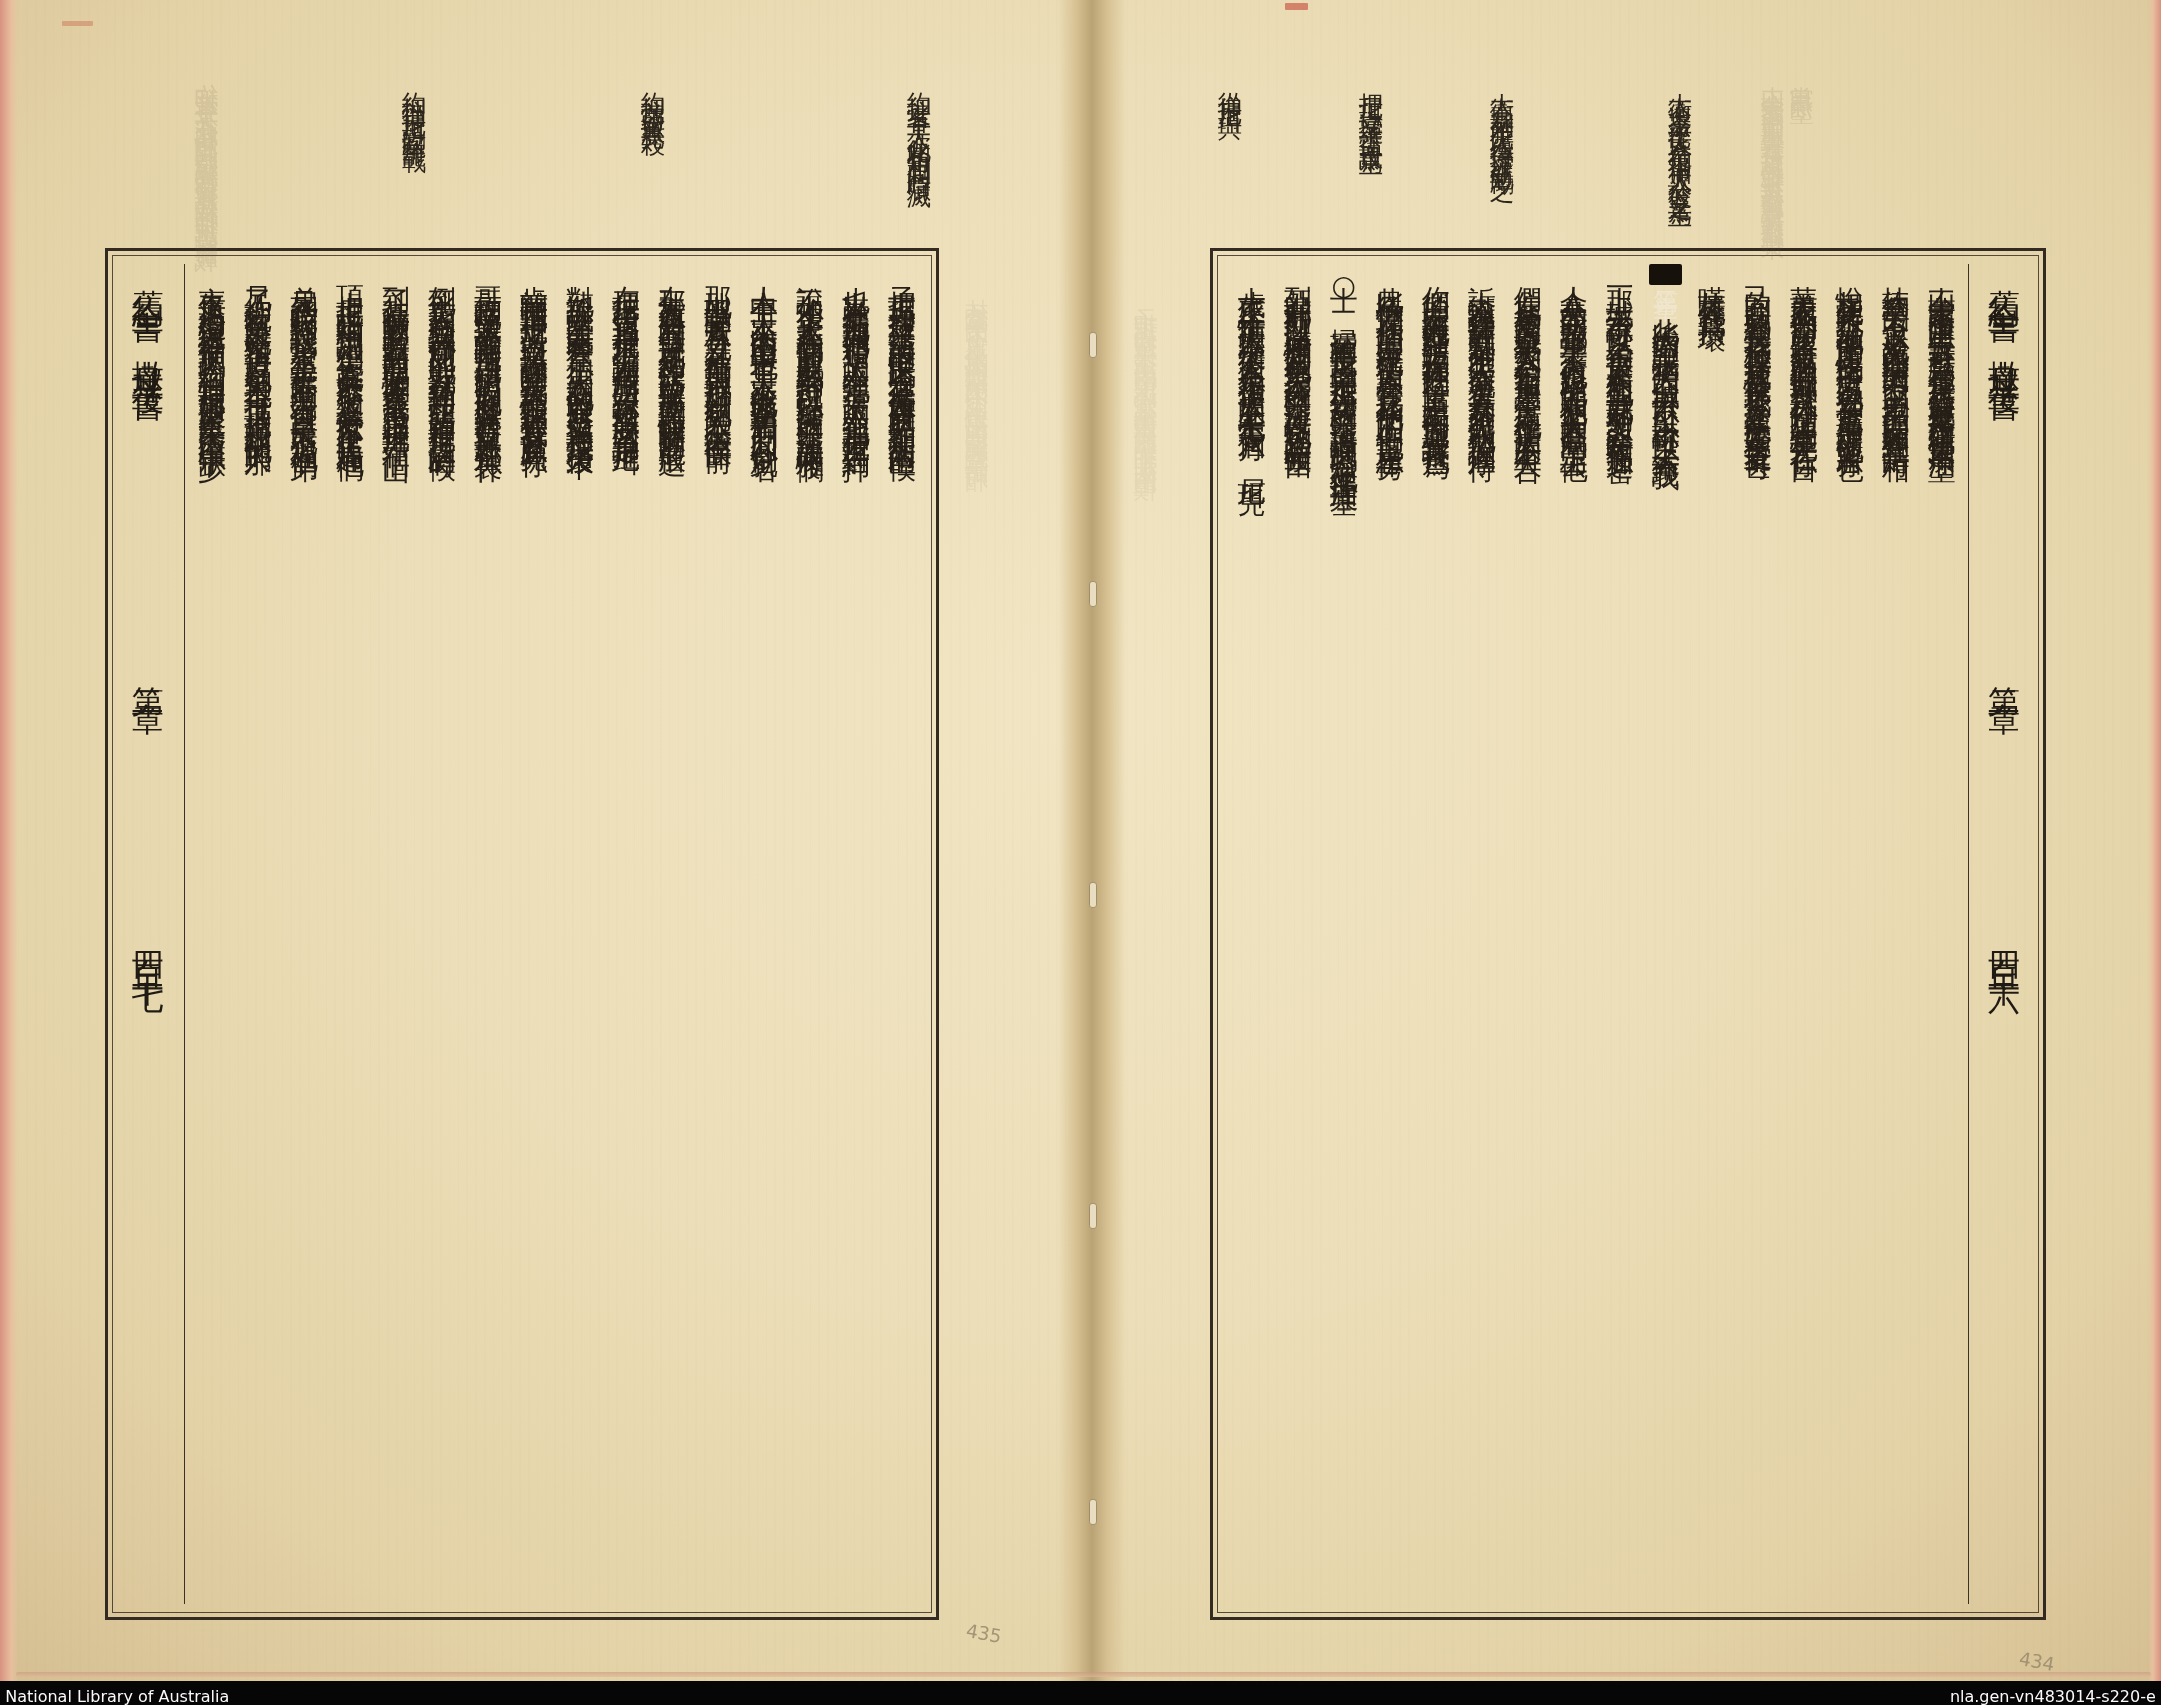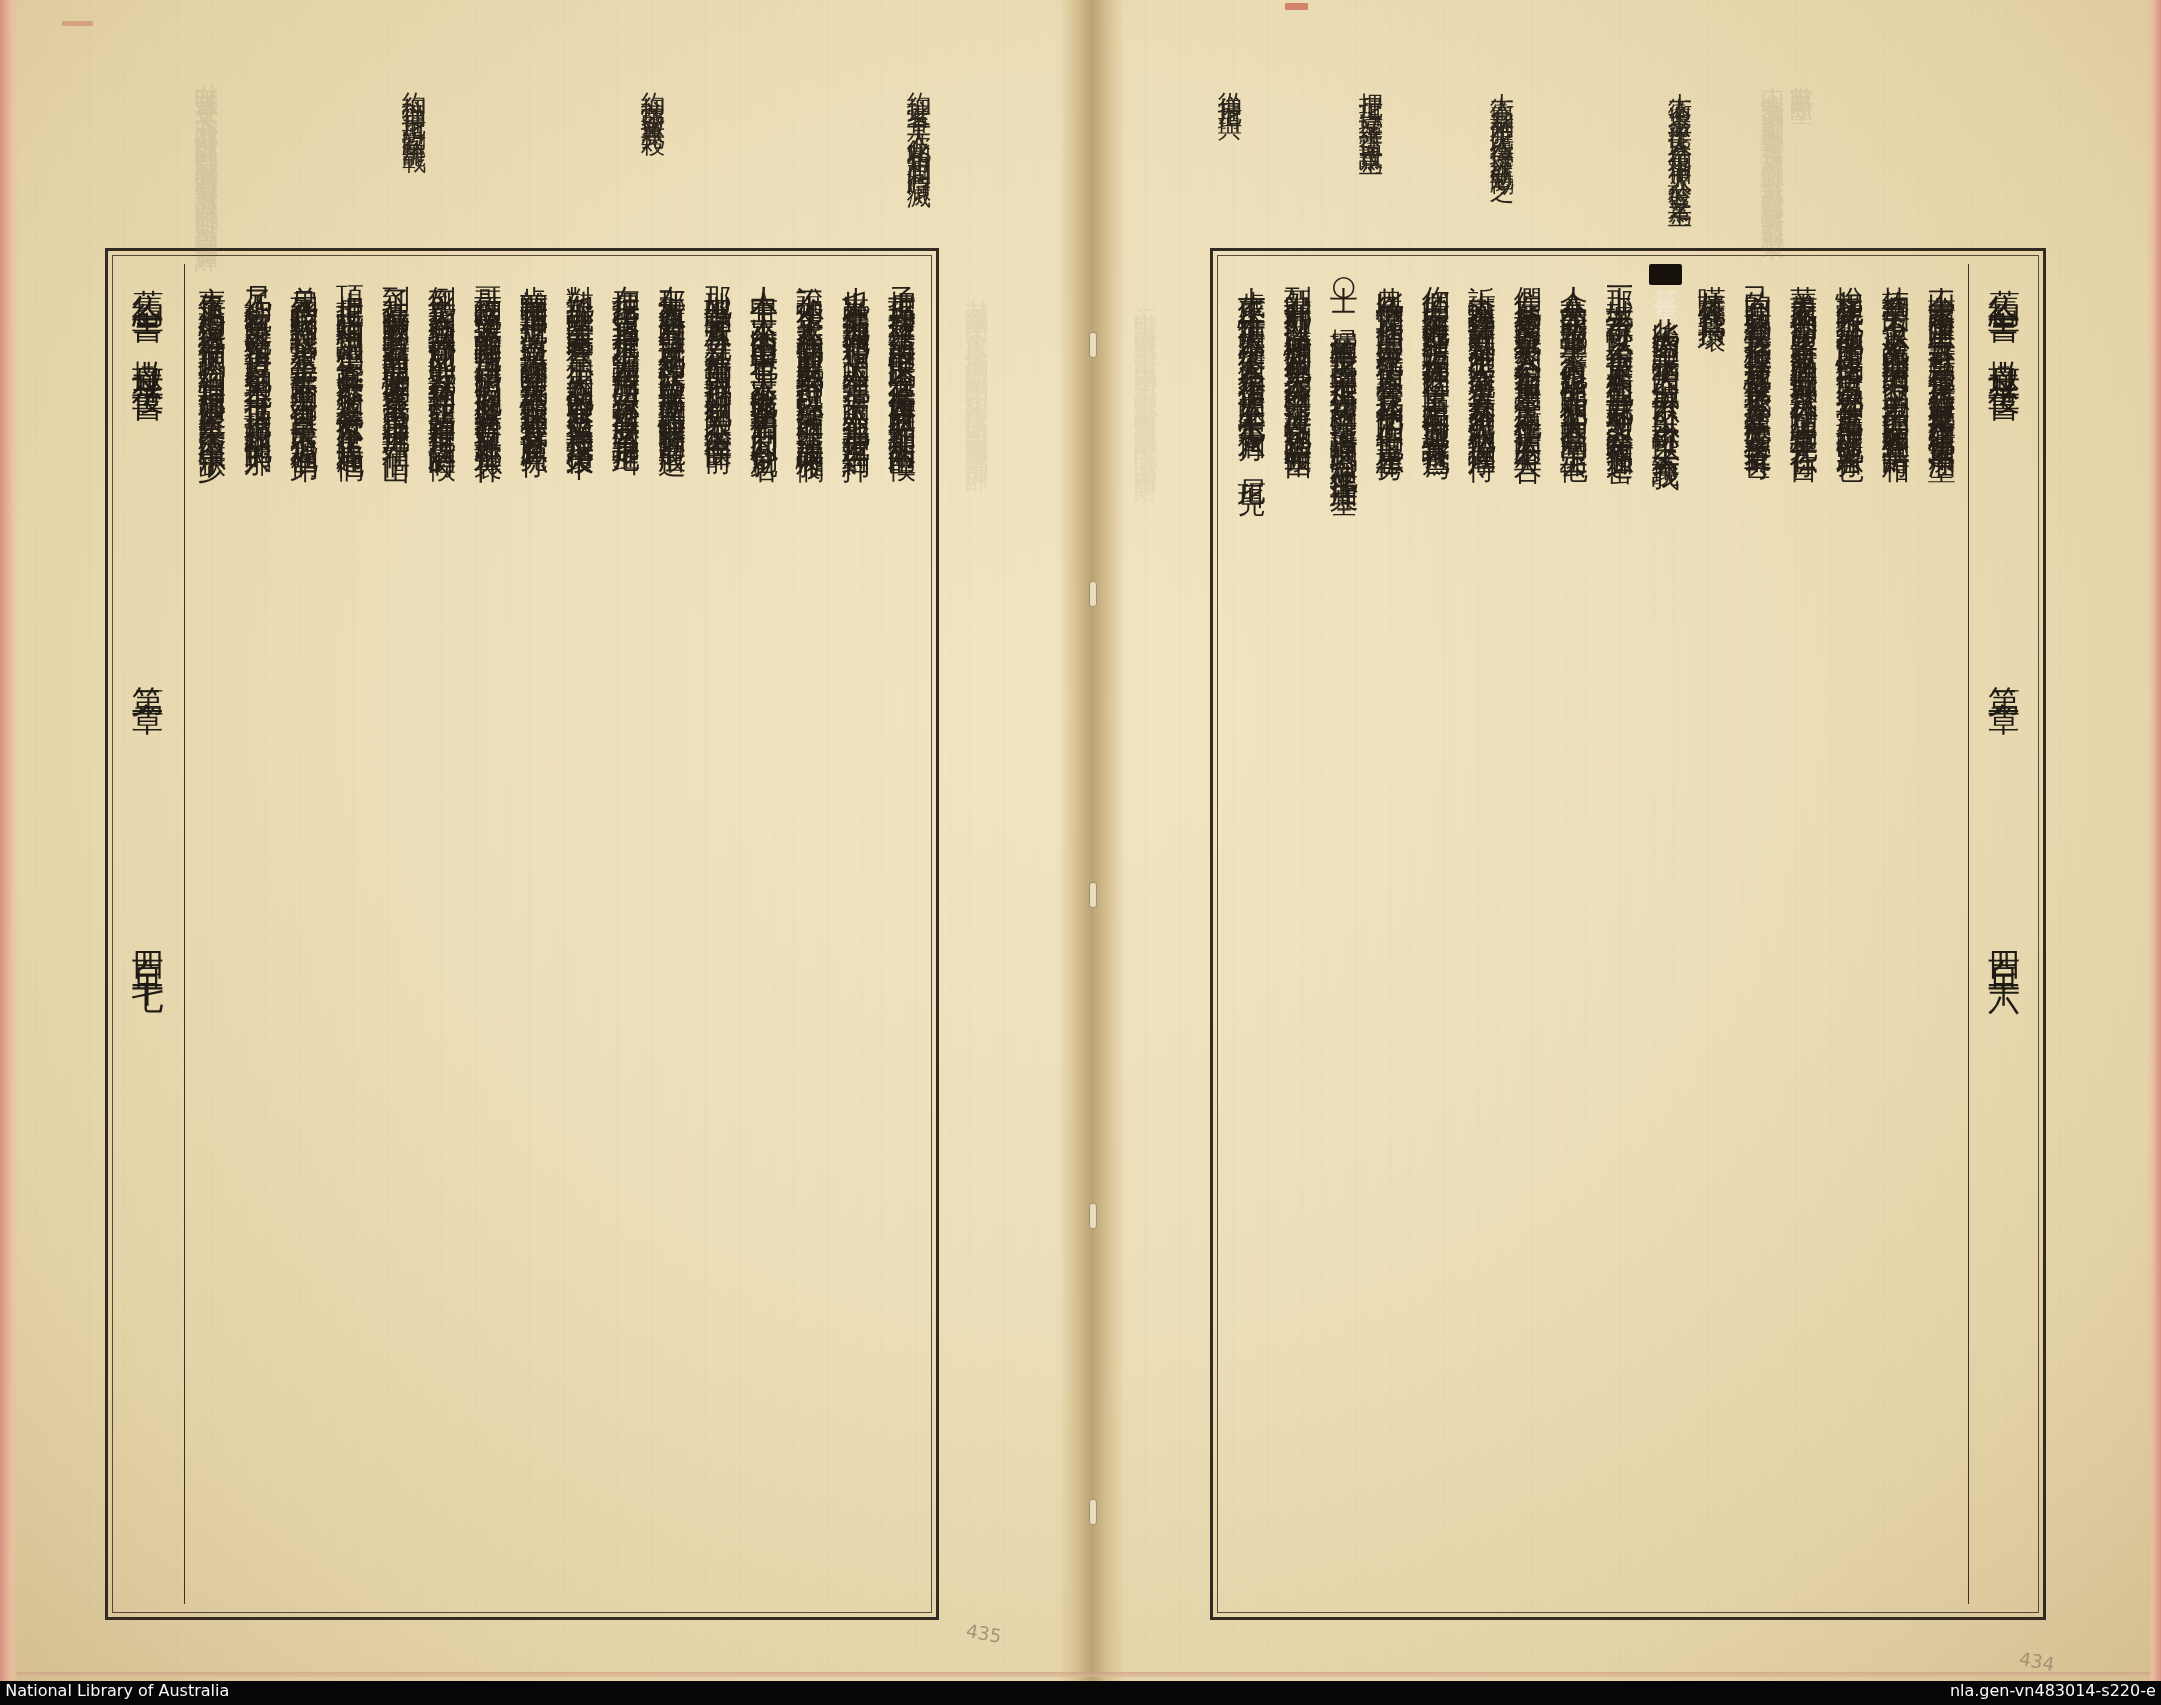--- a/index.html
+++ b/index.html
@@ -48,21 +48,21 @@
   
   .ghost{position:absolute;writing-mode:vertical-rl;text-orientation:upright;
          transform:scaleX(-1);opacity:.13;filter:blur(0.6px);color:#6e6049;
          font-size:24px;letter-spacing:4.7px;line-height:29px;height:171px;pointer-events:none;}
 
   .pencil{position:absolute;font-family:"DejaVu Sans","Liberation Sans",sans-serif;
           font-size:18.7px;color:#9a8a6e;transform:rotate(10deg);opacity:.85;}
 
   .footerbar{position:absolute;left:0;right:0;bottom:0;height:25px;background:#060606;
              color:#fafafa;font-family:"DejaVu Sans","Liberation Sans",sans-serif;font-size:16px;
-             display:flex;justify-content:space-between;align-items:flex-start;
+             display:flex;justify-content:space-between;align-items:flex-end;
              padding:0 5.2px;box-sizing:border-box;}
 </style>
 </head>
 <body>
 
 <div class="scan">
   <div class="paper">
     <div class="texture"></div>
     <div class="edge-left"></div>
     <div class="edge-right"></div>

